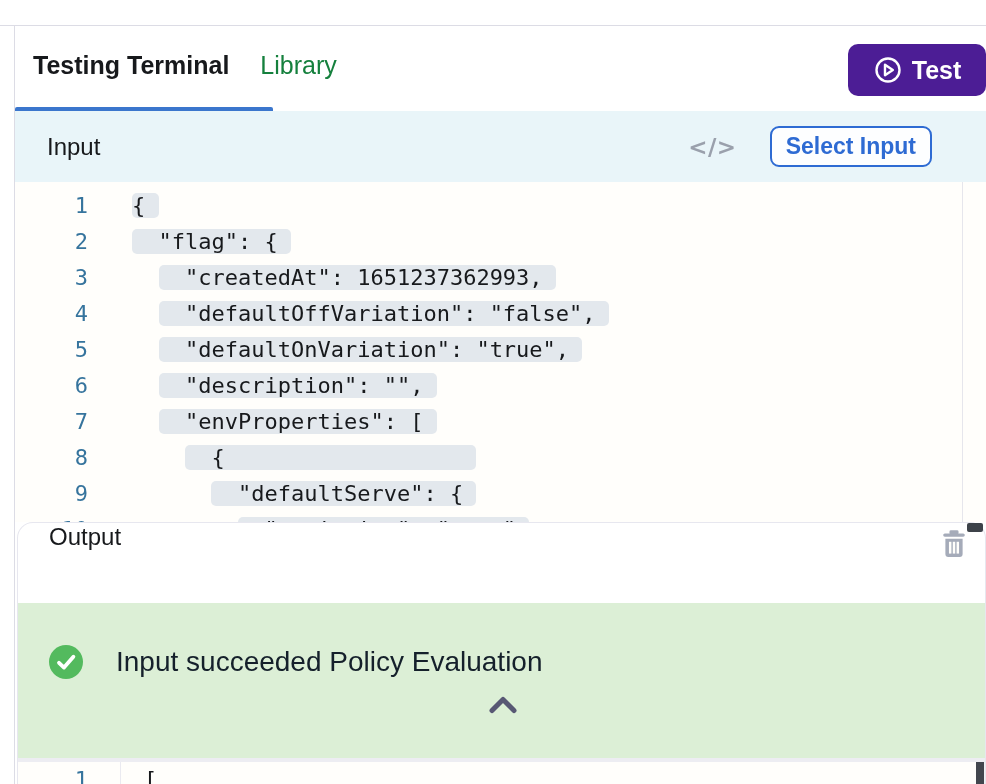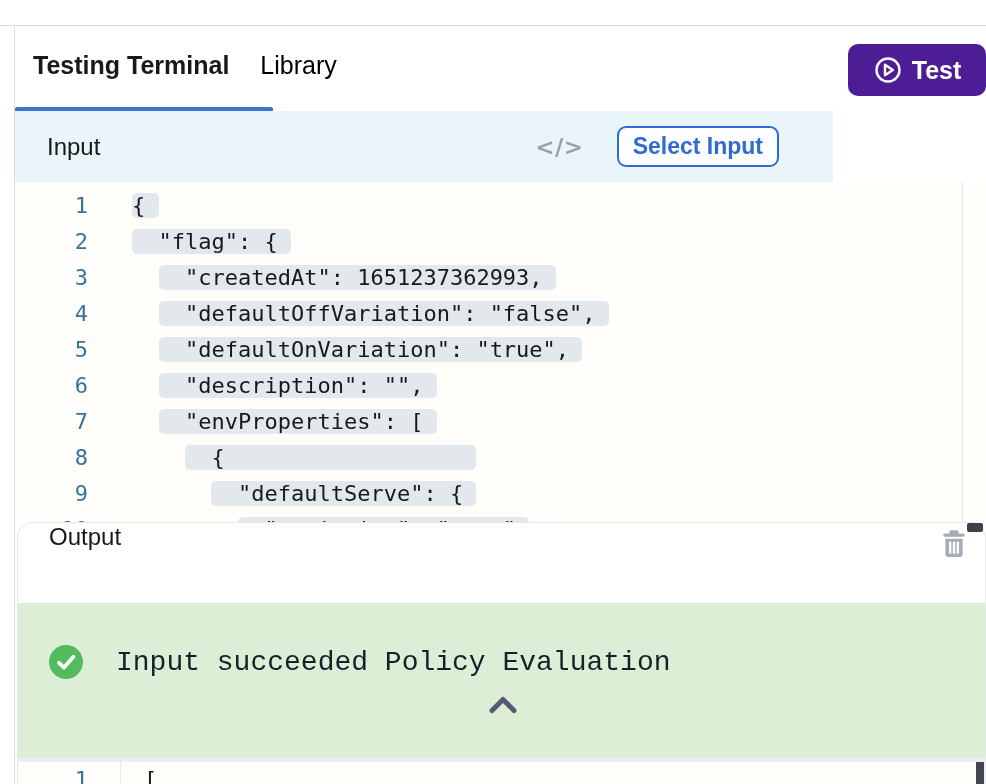--- a/index.html
+++ b/index.html
@@ -4,26 +4,26 @@
 <style>
   html,body{margin:0;padding:0;background:#fff;font-family:"Liberation Sans",sans-serif;}
   .page{position:relative;width:986px;height:784px;overflow:hidden;background:#fff;}
 
   .top-divider{position:absolute;top:25px;left:0;width:986px;height:1px;background:#dcdce5;}
   .left-divider{position:absolute;top:25px;left:14px;width:1px;height:759px;background:#dcdce5;}
 
   .tabs{position:absolute;top:50px;left:33px;display:flex;gap:31px;align-items:baseline;}
   .tab{font-size:25px;cursor:pointer;line-height:1.2;}
   .tab.active{font-weight:700;color:#17191c;}
-  .tab.inactive{font-weight:400;color:#000000;}
+  .tab.inactive{font-weight:400;color:#15803d;}
   .tab-underline{position:absolute;top:107px;left:15px;width:258px;height:4px;background:#3b76cd;border-radius:2px 2px 0 0;}
 
   .test-btn{position:absolute;top:44px;left:848px;width:138px;height:52px;background:#4c1d95;border:none;border-radius:10px;display:flex;align-items:center;justify-content:center;gap:9px;color:#fff;font-size:25px;font-weight:700;font-family:"Liberation Sans",sans-serif;cursor:pointer;}
 
-  .input-header{position:absolute;top:111px;left:15px;width:818px;height:71px;background:#e9f5f9;display:flex;align-items:center;}
+  .input-header{position:absolute;top:111px;left:15px;width:971px;height:71px;background:#e9f5f9;display:flex;align-items:center;}
   .panel-title{font-size:24px;color:#17191c;}
   .input-title{margin-left:32px;}
   .spacer{flex:1;}
   .code-slash{color:#9aa0ac;font-size:23px;font-weight:600;letter-spacing:0.5px;margin-right:33px;font-family:"DejaVu Sans",sans-serif;}
   .select-input-btn{height:41px;padding:0 14px;border:2px solid #2e6bd3;border-radius:9px;background:#fdfeff;color:#2e6bd3;font-size:23px;font-weight:700;font-family:"Liberation Sans",sans-serif;margin-right:54px;cursor:pointer;display:flex;align-items:center;}
 
   .input-code{position:absolute;top:182px;left:15px;width:971px;height:340px;background:#fffefb;overflow:hidden;padding-top:6px;box-sizing:border-box;}
   .code-row{display:flex;height:36px;line-height:36px;font-family:"DejaVu Sans Mono",monospace;font-size:22px;}
   .gutter{width:73px;text-align:right;color:#36749d;flex-shrink:0;}
   .line-content{white-space:pre;color:#17191c;padding-left:44px;}
@@ -31,21 +31,21 @@
 
   .input-track{position:absolute;top:182px;left:962px;width:1px;height:340px;background:#e6e6ec;}
   .input-scroll-thumb{position:absolute;top:523px;left:967px;width:16px;height:9px;background:#3d4249;border-radius:2px;z-index:6;cursor:pointer;}
 
   .output-panel{position:absolute;top:522px;left:17px;width:969px;height:262px;background:#fff;border:1px solid #e7e7ef;border-bottom:none;border-radius:16px 16px 0 0;box-sizing:border-box;z-index:3;overflow:hidden;}
   .output-header{height:79px;display:flex;align-items:flex-start;}
   .output-title{margin-left:31px;}
   .trash-btn{margin-right:12px;background:none;border:none;cursor:pointer;padding:4px;}
 
   .banner{position:absolute;top:80px;left:0;width:969px;height:155px;background:#dcefd6;}
-  .banner-row{display:flex;align-items:center;gap:33px;padding:42px 0 0 31px;font-family:Liberation Mono, monospace;}
+  .banner-row{display:flex;align-items:center;gap:33px;padding:42px 0 0 31px;}
   .check-icon{width:34px;height:34px;flex-shrink:0;}
   .banner-text{font-size:28px;color:#15202b;}
   .banner-chevron{display:block;margin:14px auto 0;cursor:pointer;}
 
   .bottom-strip{position:absolute;top:235px;left:0;width:969px;height:4px;background:#ededf2;}
   .output-code{position:absolute;top:239px;left:0;width:969px;height:23px;background:#fffefb;overflow:visible;}
   .gutter-out{width:103px;padding-right:32px;box-sizing:border-box;border-right:1px solid #eaeaf0;}
   .line-content-out{padding-left:23px;}
   .output-scroll-track{position:absolute;top:239px;right:0;width:9px;height:23px;background:#f0f0f3;}
   .output-scroll-thumb{position:absolute;top:239px;right:1px;width:8px;height:23px;background:#42464e;cursor:pointer;}

